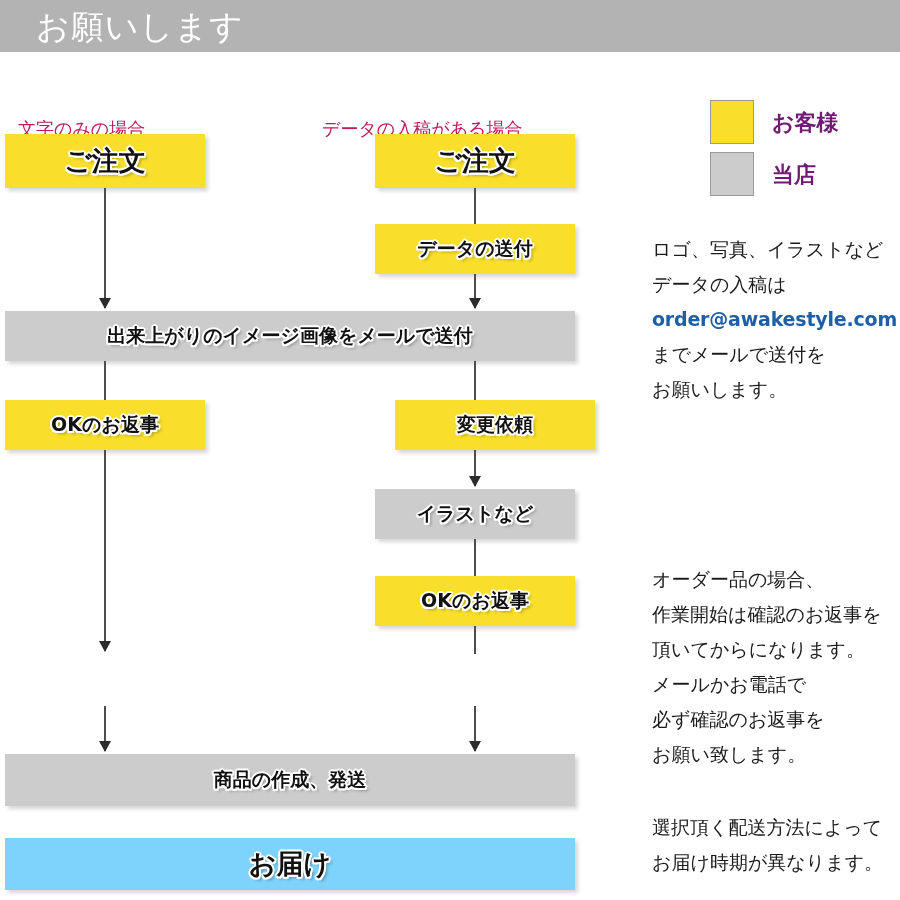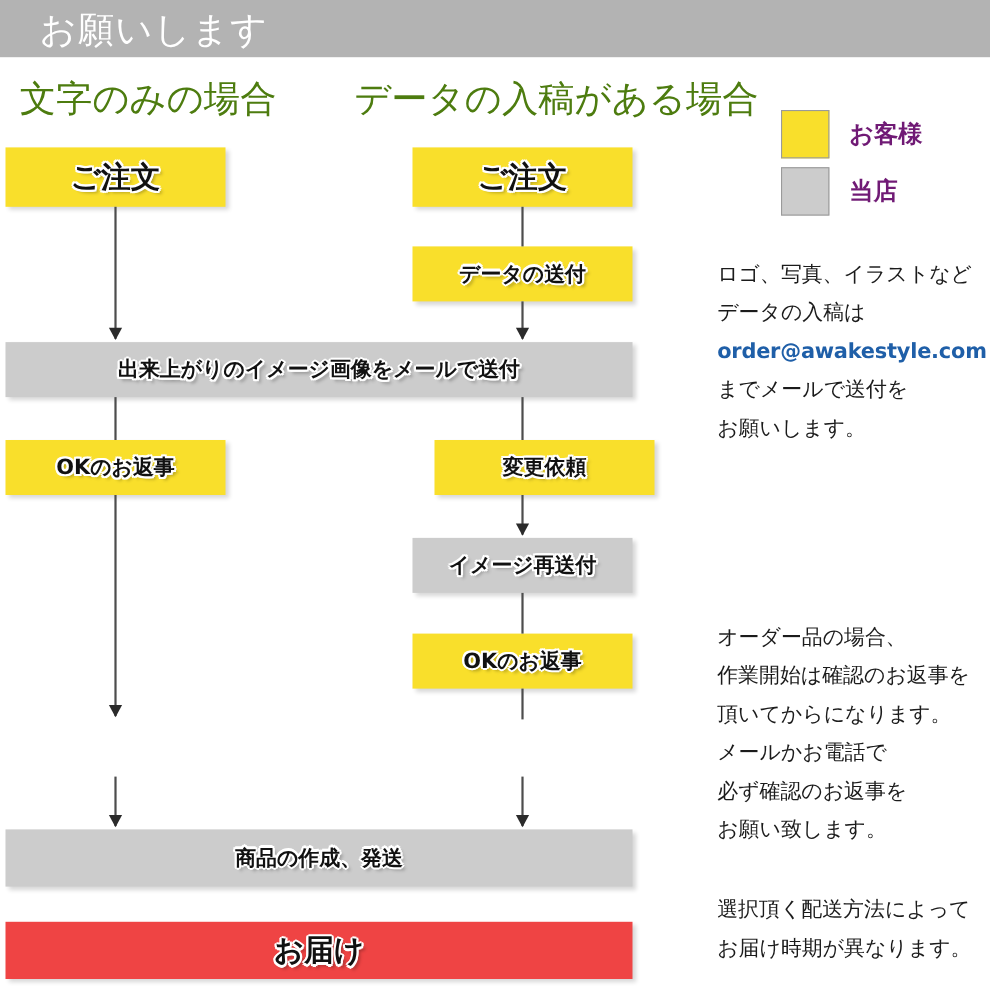--- a/index.html
+++ b/index.html
@@ -36,24 +36,25 @@
     font-size: 33px;
     line-height: 40px;
     color: #ffffff;
     letter-spacing: 1px;
     white-space: nowrap;
   }
 
   
   .col-caption {
     position: absolute;
-    font-size: 33px;
+    font-size: 18px;
     line-height: 30px;
-    color: #4d7c0f;
-    white-space: nowrap;
+    color: #be185d;
+    white-space: nowrap;
+    margin-top: 39px;
   }
   .col-caption.left  { left: 18px;  top: 75px; }
   .col-caption.right { left: 322px; top: 75px; }
 
   
   .box {
     position: absolute;
     display: flex;
     align-items: center;
     justify-content: center;
@@ -70,21 +71,21 @@
        0    2px 0 #ffffff,
        0   -2px 0 #ffffff,
        1.5px  1.5px 0 #ffffff,
       -1.5px  1.5px 0 #ffffff,
        1.5px -1.5px 0 #ffffff,
       -1.5px -1.5px 0 #ffffff,
        3px 3px 3px rgba(0,0,0,0.30);
   }
   .box.c-yellow { background: #f9df2b; }
   .box.c-gray   { background: #cccccc; }
-  .box.c-green  { background: #ef4444; font-family: Liberation Serif, serif; }
+  .box.c-green  { background: #7dd3fc; font-family: Liberation Serif, serif; }
 
   .fs-lg  { font-size: 27px; text-align: right; }
   .fs-md  { font-size: 19px; }
 
   
   .arrow {
     position: absolute;
     width: 2px;
     background: #4d4d4d;
   }
@@ -167,21 +168,21 @@
 
   <div class="box c-yellow" style="left:375px; top:224px; width:200px; height:50px;">
     <span class="box-label fs-md">データの送付</span>
   </div>
 
   <div class="box c-yellow" style="left:375px; top:400px; width:200px; height:50px;margin-left:20px;">
     <span class="box-label fs-md">変更依頼</span>
   </div>
 
   <div class="box c-gray" style="left:375px; top:489px; width:200px; height:50px;">
-    <span class="box-label fs-md">イメージ再送付</span>
+    <span class="box-label fs-md">イラストなど</span>
   </div>
 
   <div class="box c-yellow" style="left:375px; top:576px; width:200px; height:50px;">
     <span class="box-label fs-md">OKのお返事</span>
   </div>
 
   <div class="box c-gray" style="left:5px; top:311px; width:570px; height:50px;">
     <span class="box-label fs-md">出来上がりのイメージ画像をメールで送付</span>
   </div>
 

